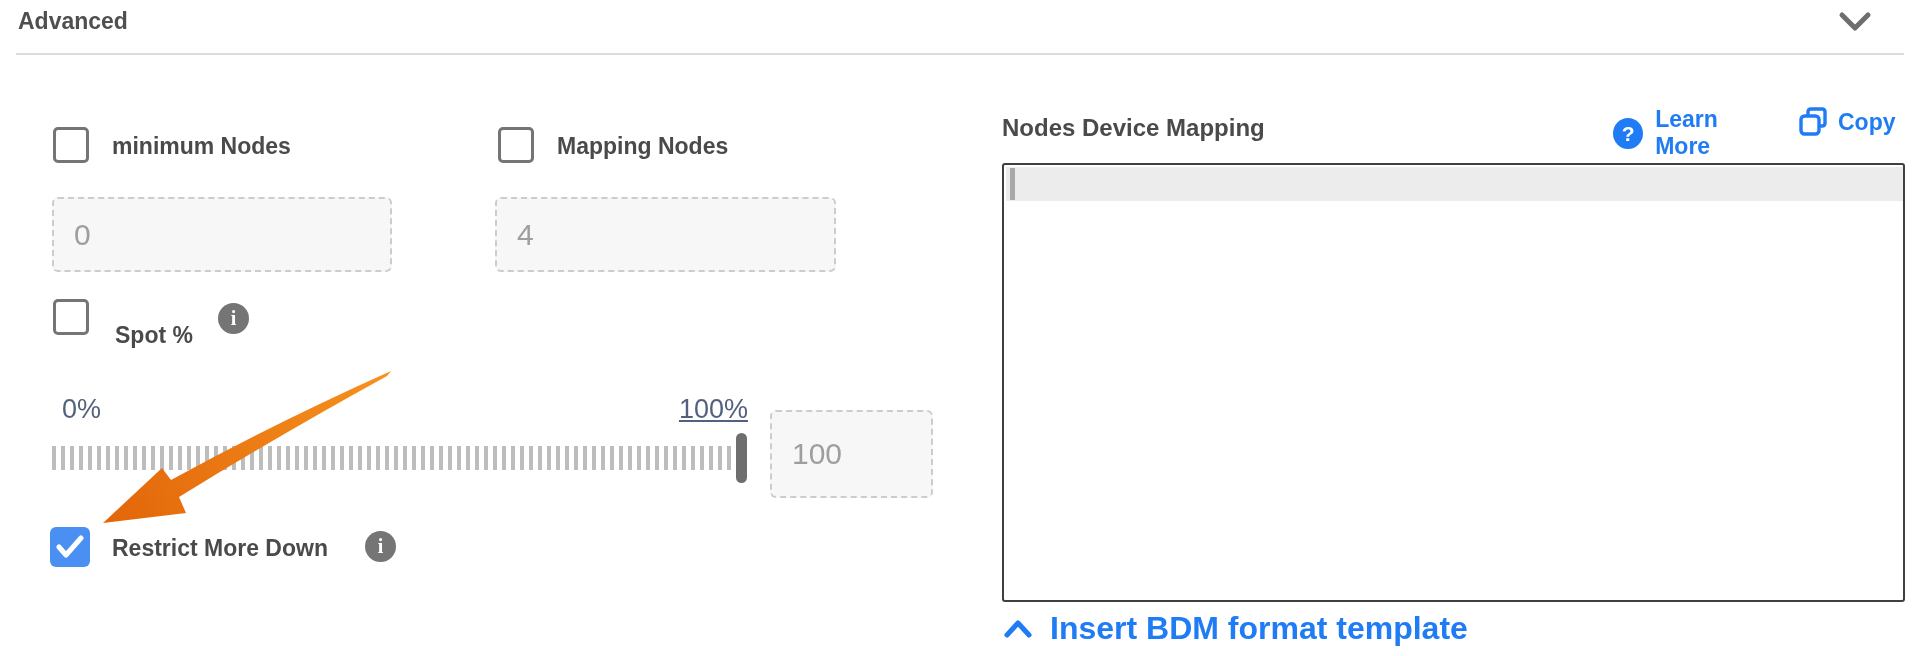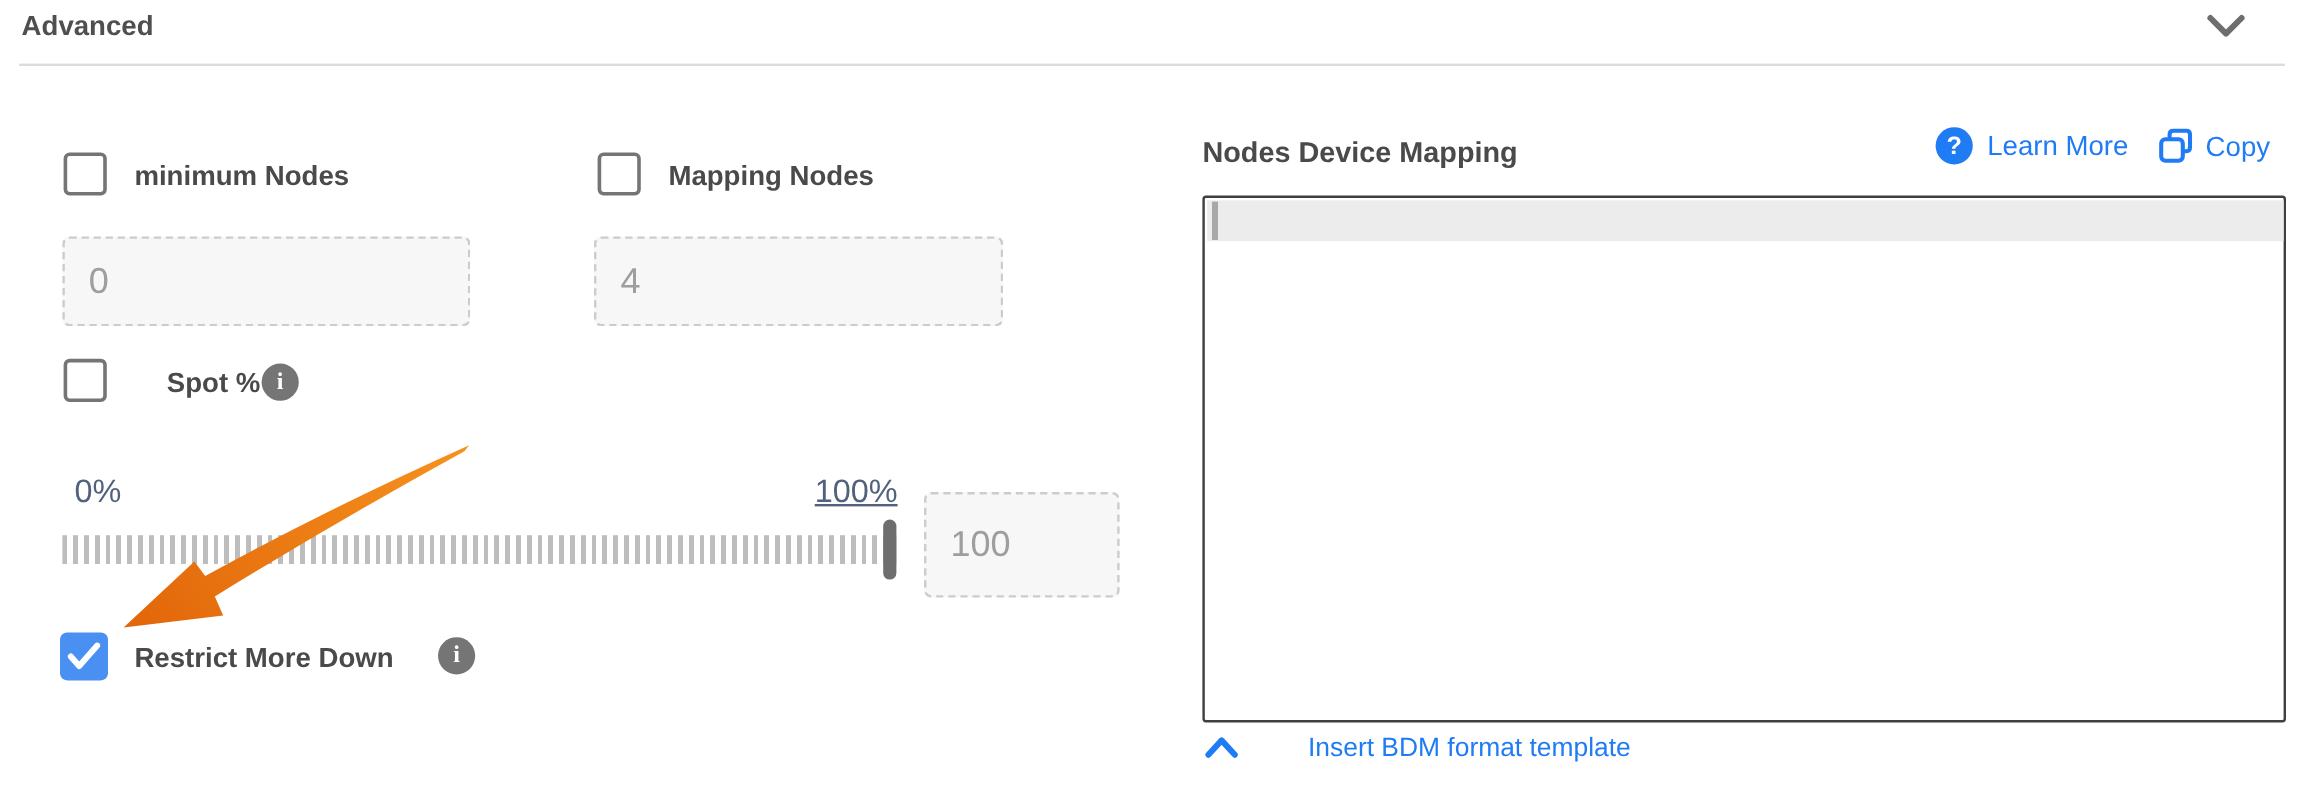--- a/index.html
+++ b/index.html
@@ -35,33 +35,33 @@
   .slider-maxlab { position:absabsolute; }
   .slider-maxlab { position:absolute; left:640px; top:394px; width:108px; text-align:right;
                    font-size:27px; color:#52627e;text-decoration:underline; }
   .slider-track { position:absolute; left:52px; top:446px; width:695px; height:24px; cursor:pointer;
                   background:repeating-linear-gradient(90deg,#bdbdbd 0 4px,transparent 4px 9px); }
   .slider-handle { position:absolute; left:736px; top:433px; width:11px; height:50px;
                    background:#6e6e6e; border-radius:6px; cursor:grab; }
 
   
   .bdm-title { position:absolute; left:1002px; top:114px; font-size:24px; font-weight:600; color:#4a4a4a; }
-  .link-text { color:#1f7cf4; font-weight:400; font-size:23px; cursor:pointer; }
+  .link-text { color:#1f7cf4; font-weight:700; font-size:23px; cursor:pointer; }
   .learn-more-wrap { position:absolute; left:1613px; top:106px; display:flex; align-items:center; gap:12px; }
   .q-circle { width:31px; height:31px; border-radius:50%; background:#1f7cf4; color:#fff;
               font-size:21px; font-weight:700; text-align:center; line-height:31px; }
   .copy-wrap { position:absolute; left:1798px; top:106px; display:flex; align-items:center; gap:10px; }
 
   .editor { position:absolute; left:1002px; top:163px; width:903px; height:439px;
             border:2px solid #3f3f3f; border-radius:3px; background:#fff; cursor:text; }
   .editor-active-line { position:absolute; left:2px; top:2px; width:897px; height:34px; background:#ececec; }
   .editor-cursor { position:absolute; left:6px; top:3px; width:5px; height:32px; background:#a8a8a8; }
 
   .insert-link-wrap { position:absolute; left:1004px; top:610px; display:flex; align-items:center; gap:18px; }
-  .insert-link-wrap .link-text { font-size:22px;margin-left:40px; }
+  .insert-link-wrap .link-text { font-size:32px; }
 
   
   .annotation-arrow { position:absolute; left:0; top:0; pointer-events:none; }
 </style>
 </head>
 <body>
 
 <div class="canvas">
 
   <div class="adv-title">Advanced</div>
@@ -73,21 +73,21 @@
   <div class="cb" style="left:53px; top:127px;"></div>
   <div class="cb-label" style="left:112px; top:133px;">minimum Nodes</div>
 
   <div class="cb" style="left:498px; top:127px;"></div>
   <div class="cb-label" style="left:557px; top:133px;">Mapping Nodes</div>
 
   <input class="dash-input" style="left: 52px; top: 197px; width: 340px; height: 75px;" placeholder="0">
   <input class="dash-input" style="left: 495px; top: 197px; width: 341px; height: 75px;" placeholder="4">
 
   <div class="cb" style="left:53px; top:299px;"></div>
-  <div class="cb-label" style="left:115px; top:306px;margin-left:24px;">Spot %</div>
+  <div class="cb-label" style="left:115px; top:322px;">Spot %</div>
   <div class="info-icon" style="left:218px; top:303px;">i</div>
 
   <div class="slider-minlab">0%</div>
   <div class="slider-maxlab">100%</div>
   <div class="slider-track"></div>
   <div class="slider-handle"></div>
   <input class="dash-input" style="left: 770px; top: 410px; width: 163px; height: 88px;" placeholder="100">
 
   <div class="cb checked" style="left:50px; top:527px;">
     <svg width="28" height="24" viewBox="0 0 28 24">

